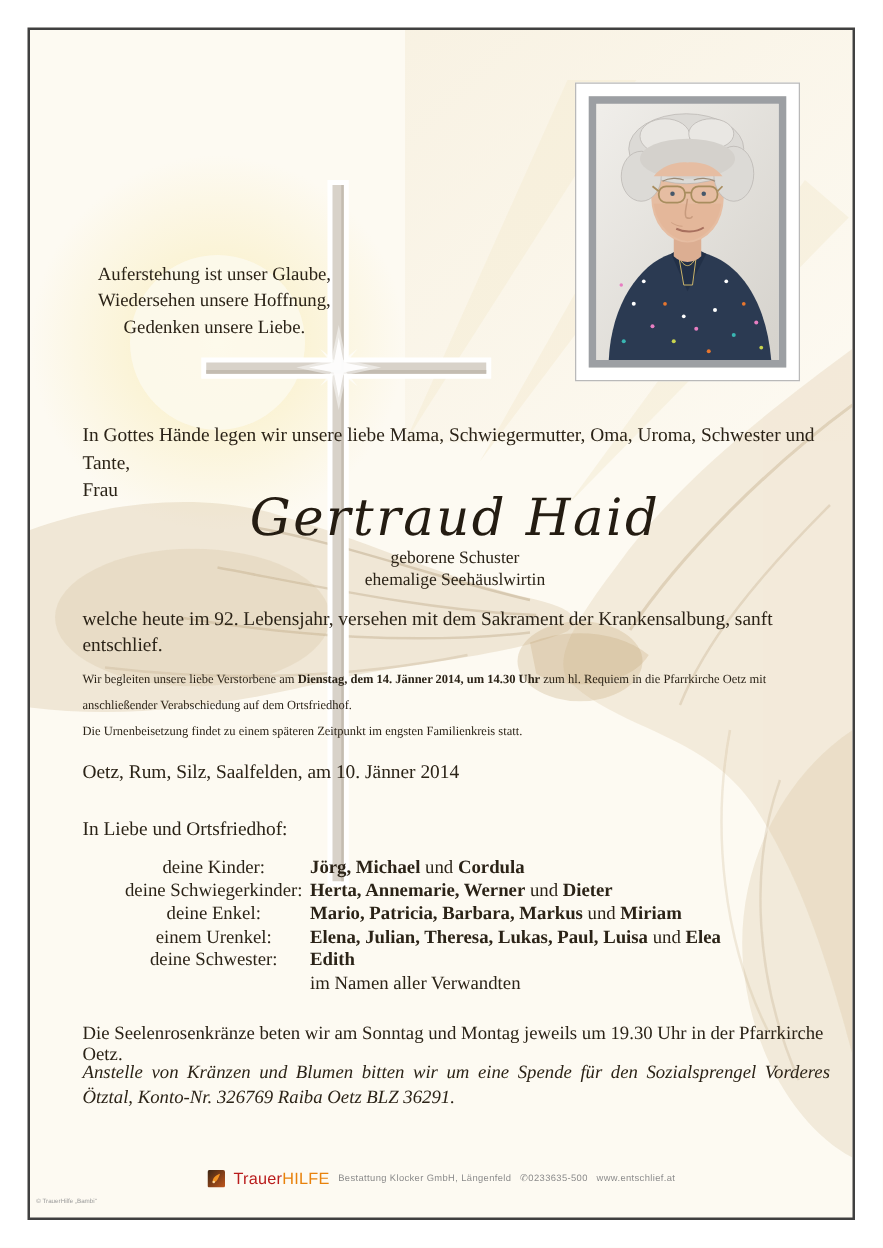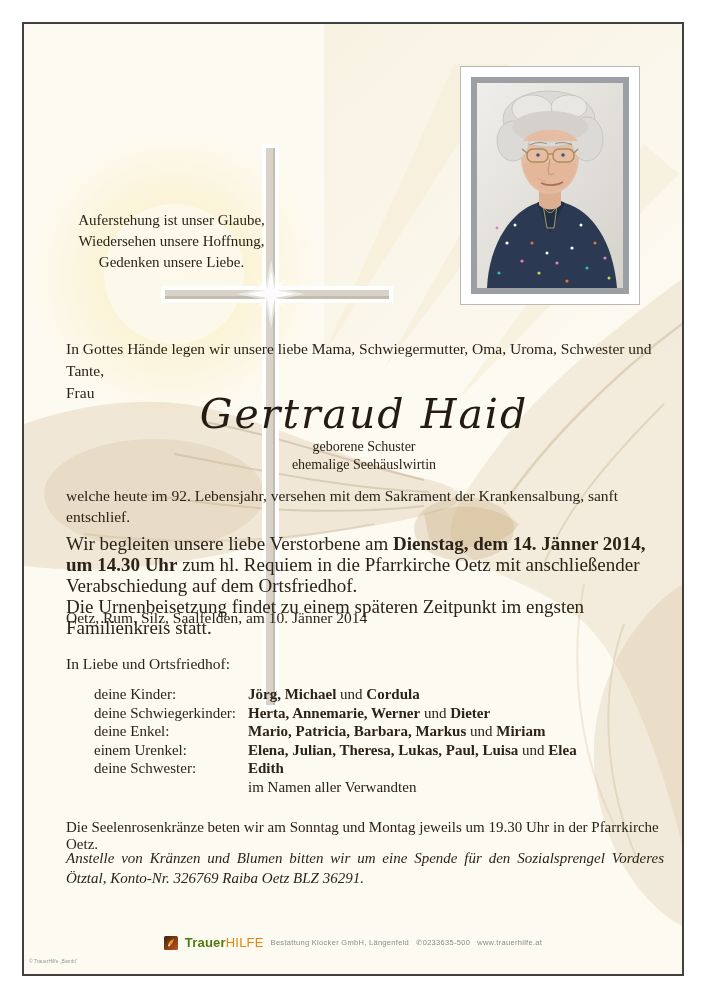--- a/index.html
+++ b/index.html
@@ -25,38 +25,38 @@
 
   .name-block { left:110px; top:366px; width:460px; text-align:center; }
   .deceased-name {
     font-size:41px; font-style:italic; font-weight:normal; letter-spacing:2px;
     font-family:"DejaVu Serif", serif; line-height:48px; color:#241c12;
   }
   .sub-line { font-size:14px; line-height:18px; }
 
   .obituary { left:42px; top:461px; width:604px; font-size:15.5px; line-height:21px; }
 
-  .funeral { left:42px; top:509px; width:596px; font-size:19px; line-height:21px; }
+  .funeral { left:42px; top:509px; width:596px; font-size:10px; line-height:21px; }
   .funeral .b { font-weight:bold; }
 
   .dateline { left:42px; top:585px; width:500px; font-size:15.5px; }
   .closing  { left:42px; top:631px; width:400px; font-size:15.5px; }
 
   .family { left:70px; top:661px; width:540px; font-size:15px; line-height:18.5px; }
   .fam-row { display:flex; }
-  .fam-label { width:154px; flex:0 0 154px; }
+  .fam-label { width:154px; flex:0 0 154px;text-align:center; }
   .fam-names .b { font-weight:bold; }
 
   .rosary { left:42px; top:795px; width:608px; font-size:15px; }
   .donation { left:42px; top:825px; width:598px; font-size:15px; line-height:19.5px;
               font-style:italic; text-align:justify; }
 
   .footer { left:0; top:911px; width:658px; display:flex; align-items:center; justify-content:center; gap:7px; z-index:2; }
   .brand { font-family:"Liberation Sans", sans-serif; font-size:13px; letter-spacing:0.2px; }
-  .brand .gray { color:#4d7c0f;font-weight:bold; }
+  .brand .gray { color:#b91c1c; }
   .brand .orange { color:#e8820c;text-align:center; }
   .footer-info { font-family:"Liberation Sans", sans-serif; font-size:7.5px; color:#8b8b8b; letter-spacing:0.3px; }
   .logo-box { width:14px; height:14px; display:inline-block; }
 
   .copyright { left:5px; top:934px; font-family:"Liberation Sans", sans-serif; font-size:5px; color:#9a9a9a; }
 </style>
 </head>
 <body>
 
 <div class="page">
@@ -259,19 +259,19 @@
             </linearGradient>
           </defs>
           <rect width="14" height="14" rx="1.5" fill="url(#lg)"></rect>
           <path d="M4,10 C4,6 7,4 10,3 C9,6 8,9 5,10 Z" fill="#f29222"></path>
           <circle cx="5" cy="9.5" r="1" fill="#fcd9a0"></circle>
         </svg>
       </span>
       <span class="brand"><span class="gray">Trauer</span><span class="orange">HILFE</span></span>
       <span class="footer-info">Bestattung Klocker GmbH, Längenfeld</span>
       <span class="footer-info"><span>✆</span><span>0233635-500</span></span>
-      <span class="footer-info">www.trauerhilfe.at</span>
+      <span class="footer-info">www.entschlief.at</span>
     </div>
 
     <div class="txt copyright">© TrauerHilfe „Bambi“</div>
 
   </div>
 </div>
 
 </body></html>

